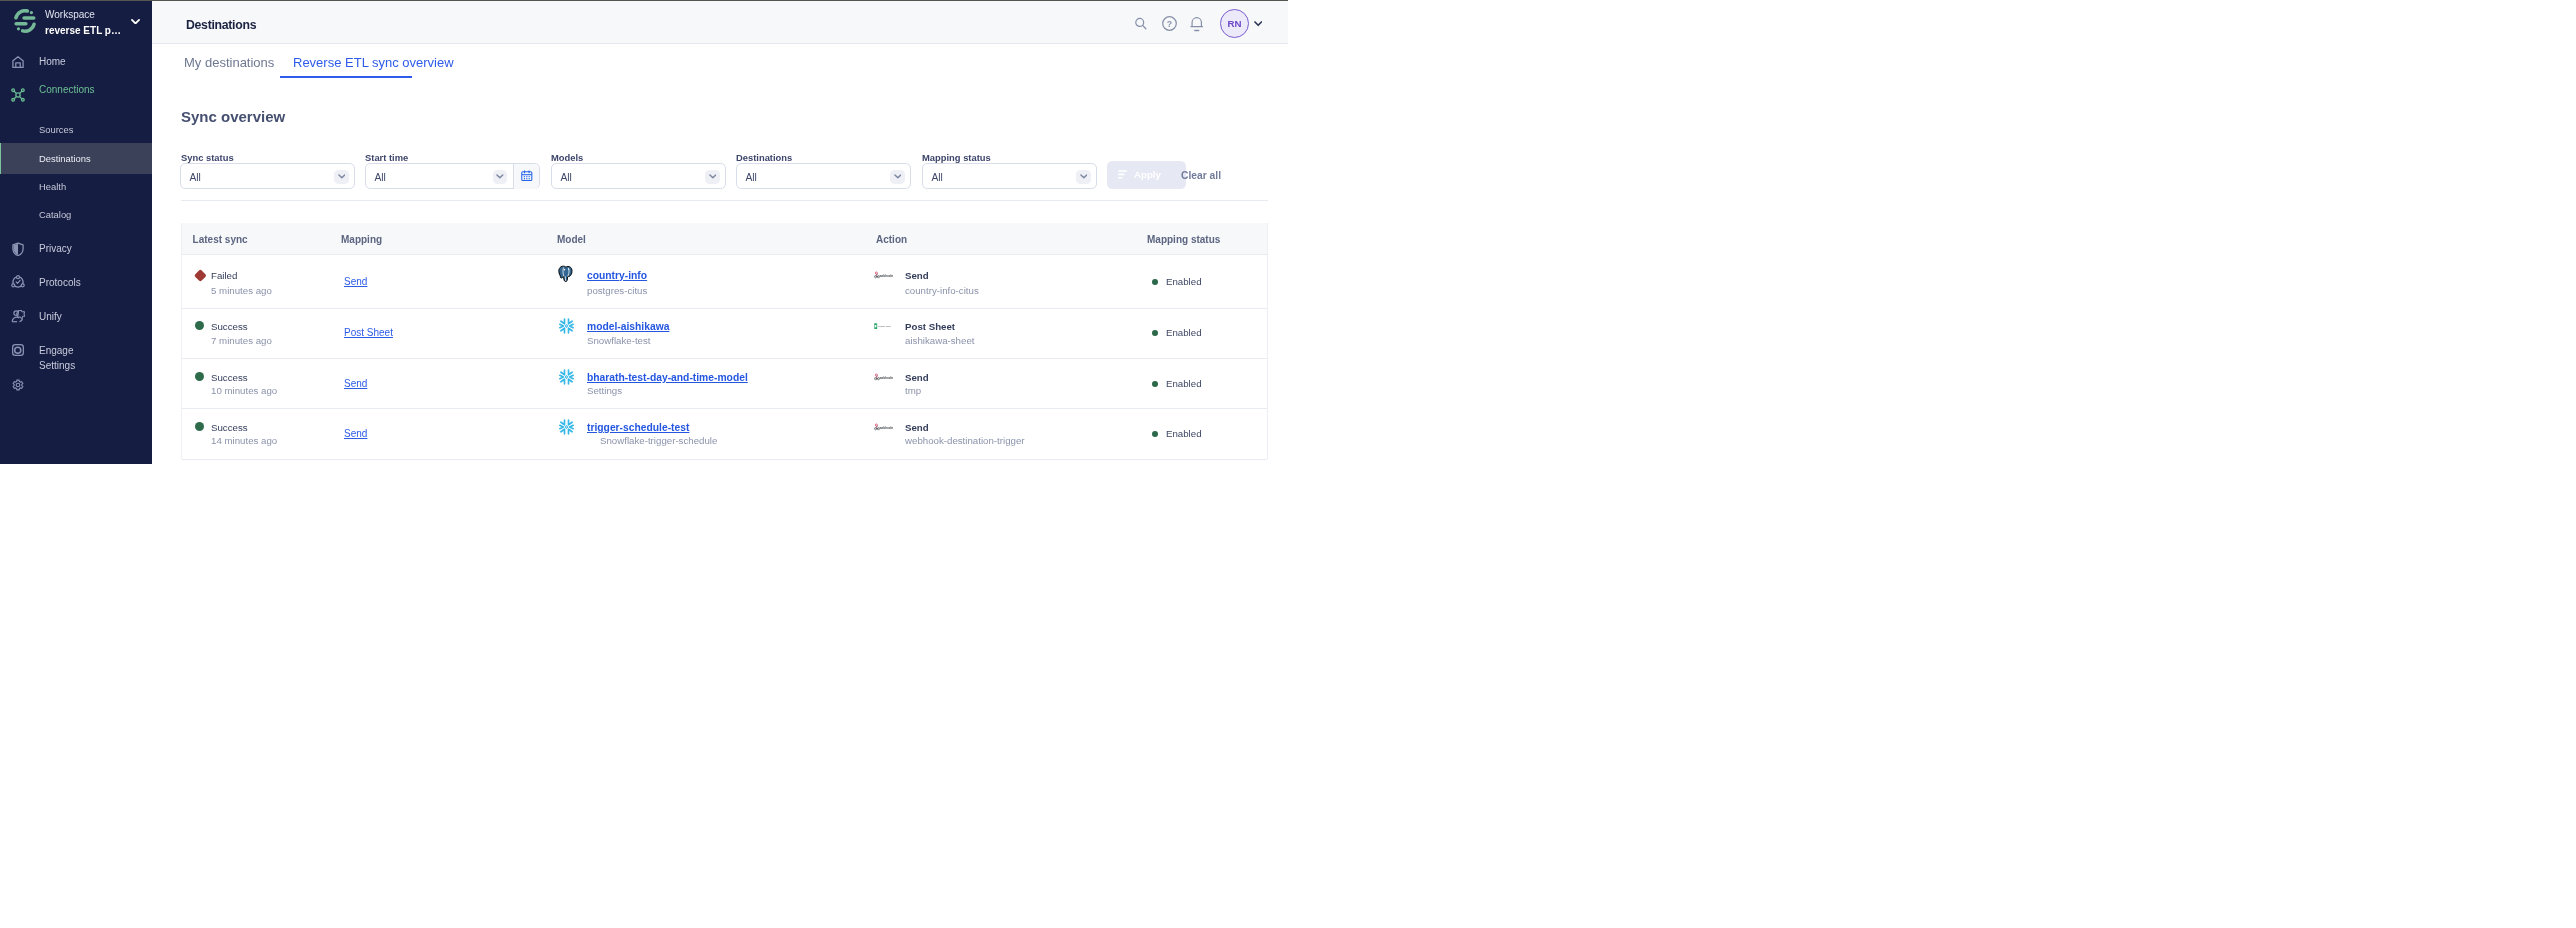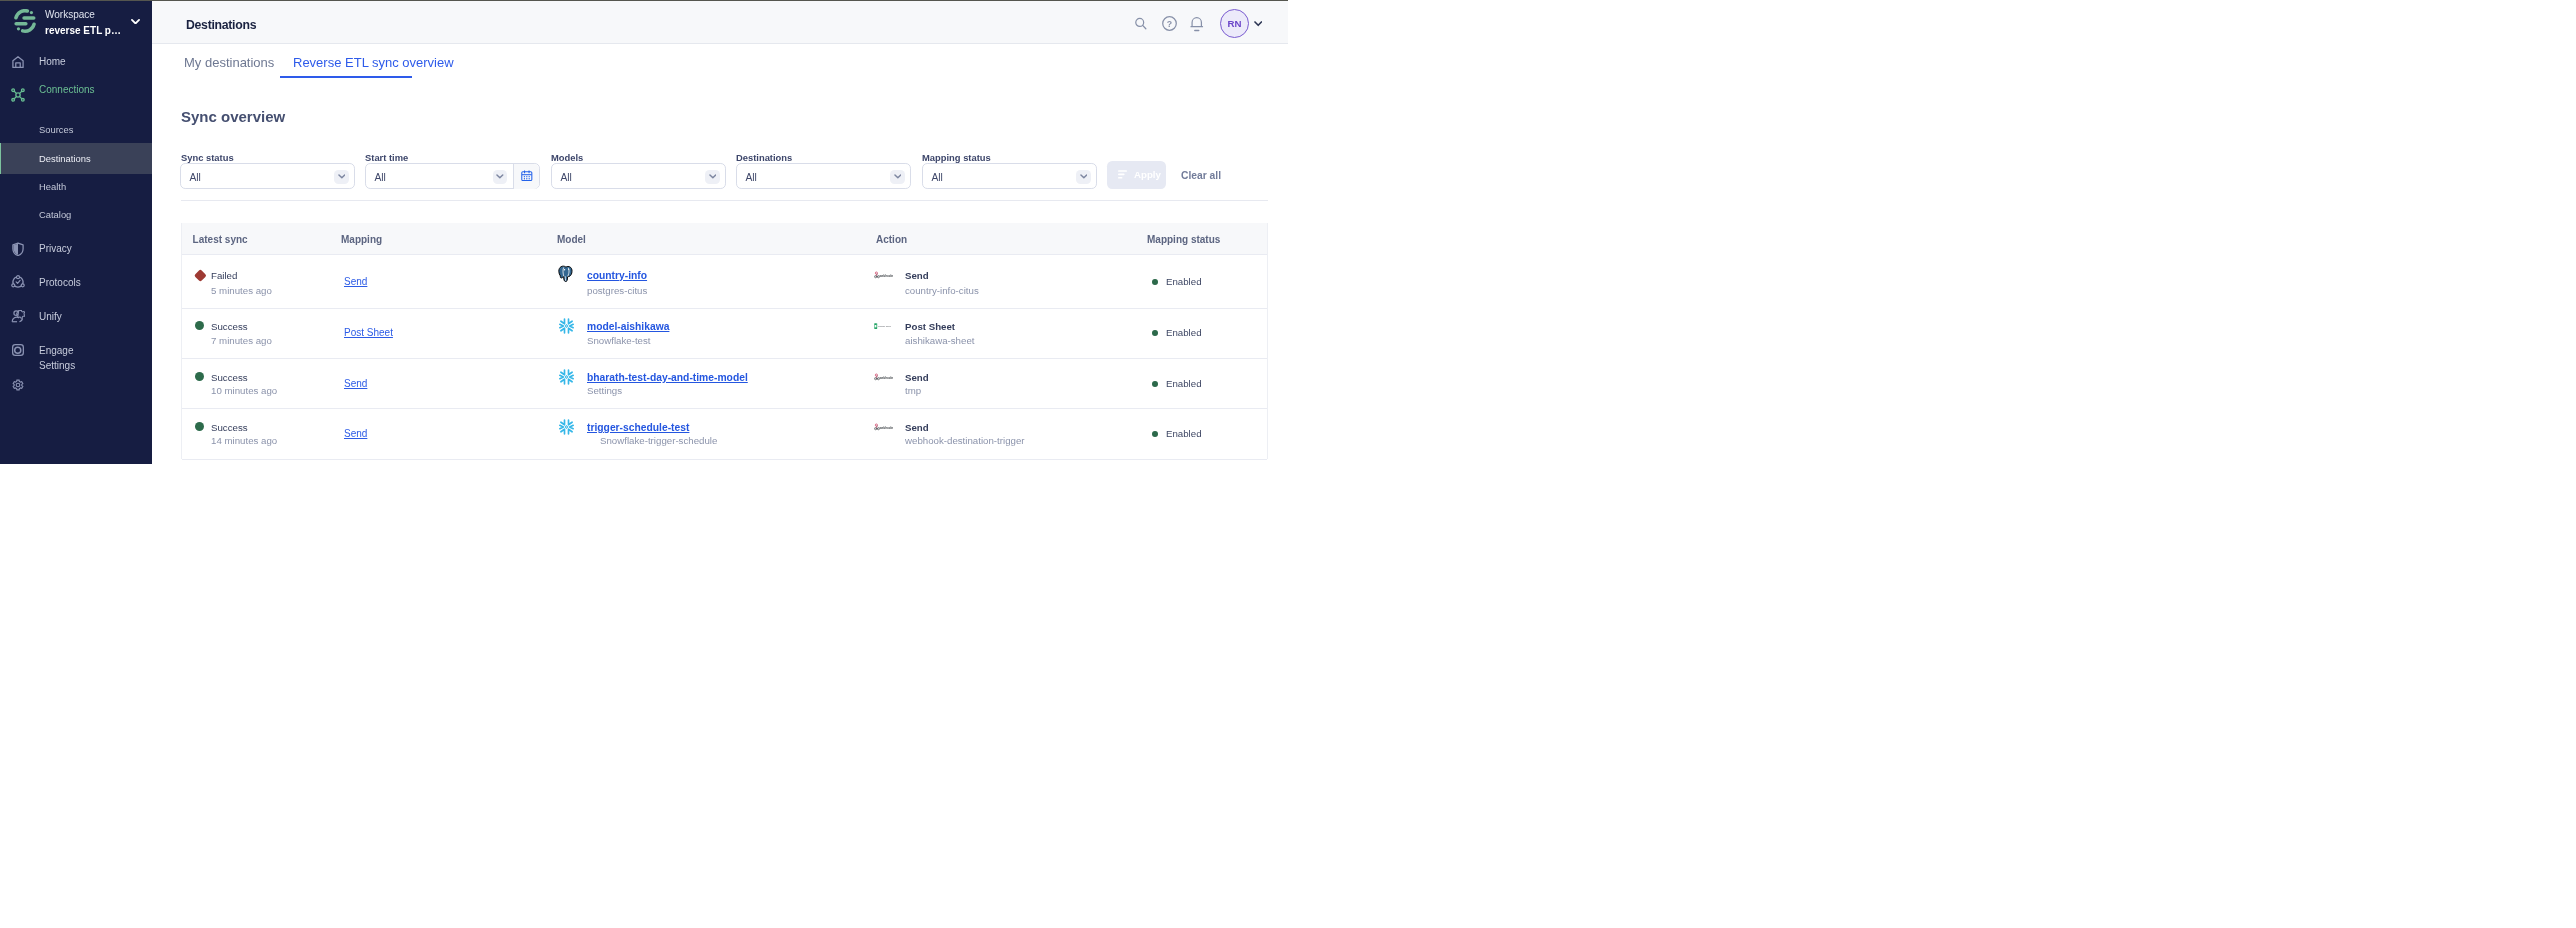--- a/index.html
+++ b/index.html
@@ -25,21 +25,21 @@
 #tab-underline { position:absolute; left:280px; top:76px; width:132px; height:1.6px; background:#2e5bea; }
 
 #syncov { position:absolute; left:181px; top:108px; font-size:15px; font-weight:bold; color:#454f70; }
 
 .flabel { position:absolute; top:152px; font-size:9.4px; font-weight:bold; color:#3d466b; white-space:nowrap; }
 .fsel { position:absolute; top:163px; width:175px; height:26px; border:0.6px solid #d9dde9; border-radius:5.2px; background:#fff; }
 .fsel .all { position:absolute; left:8.4px; top:8.4px; font-size:10.3px; font-weight:500; color:#3f4769; }
 .chevbtn { position:absolute; right:5.5px; top:5.5px; width:14.5px; height:14px; background:#eef0f6; border-radius:4.5px; }
 .chevbtn svg { position:absolute; left:3.5px; top:4.8px; }
 
-#applybtn { position:absolute; left:1107px; top:161px; width:59px; height:28px; background:#e6e9f3; border-radius:5.2px; }
+#applybtn { position:absolute; left:1107px; top:161px; width:79px; height:28px; background:#e6e9f3; border-radius:5.2px; }
 #applytxt { position:absolute; left:27px; top:8px; color:#fff; font-weight:bold; font-size:9.7px; }
 #clearall { position:absolute; left:1181px; top:170px; font-size:10.3px; font-weight:bold; color:#727c9a; }
 
 #fdivider { position:absolute; left:181px; top:200px; width:1087px; height:0.6px; background:#e7e9f0; }
 
 
 #tbl { position:absolute; left:181px; top:223px; width:1087px; height:236px; border-left:0.6px solid #edeff4; border-right:0.6px solid #edeff4; }
 #thead { position:absolute; left:0; top:0; width:100%; height:32px; background:#f7f8fa; border-bottom:0.6px solid #e9ebf2; }
 .th { position:absolute; top:11.3px; font-size:10px; font-weight:bold; color:#5c6581; white-space:nowrap; }
 .t1 { font-size:9.7px; color:#343d5b; white-space:nowrap; }

